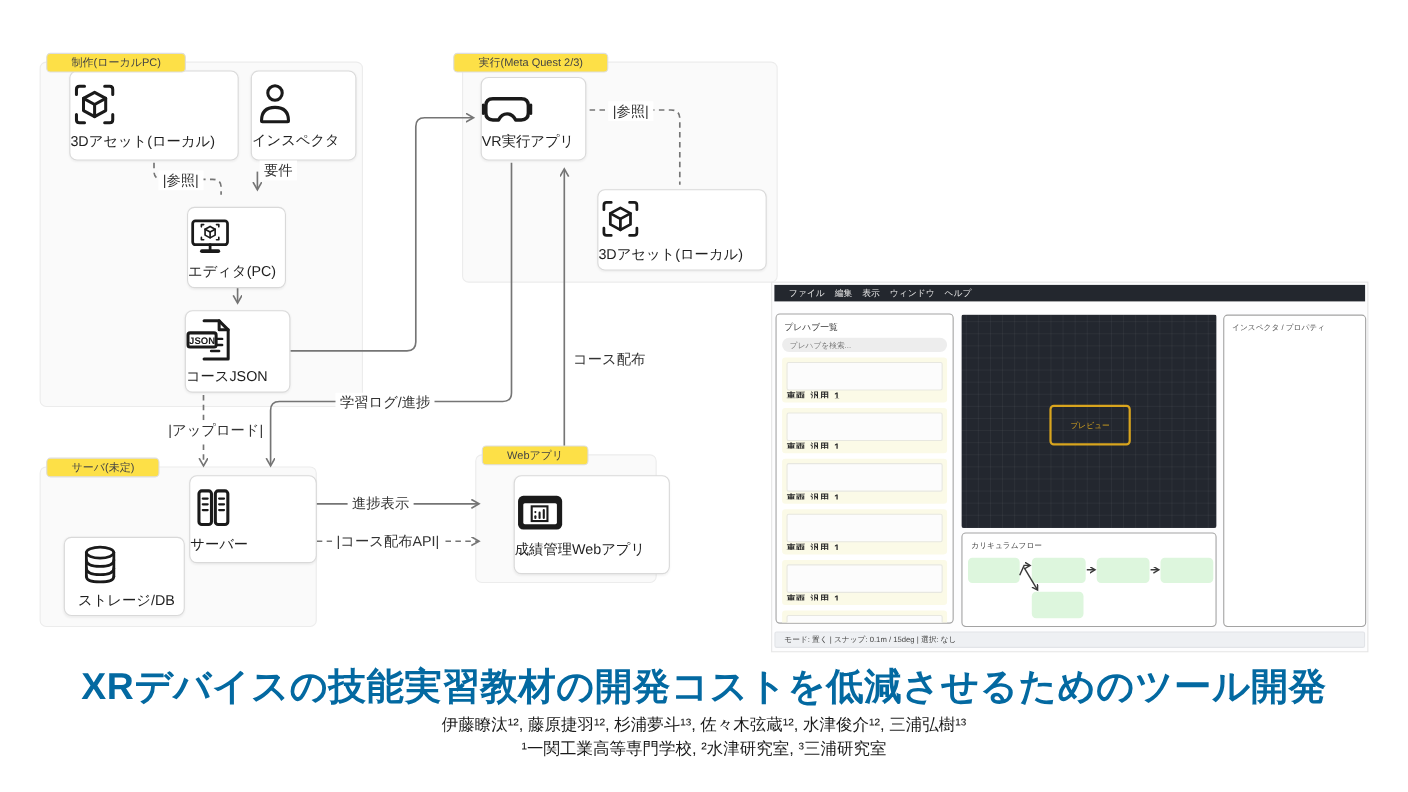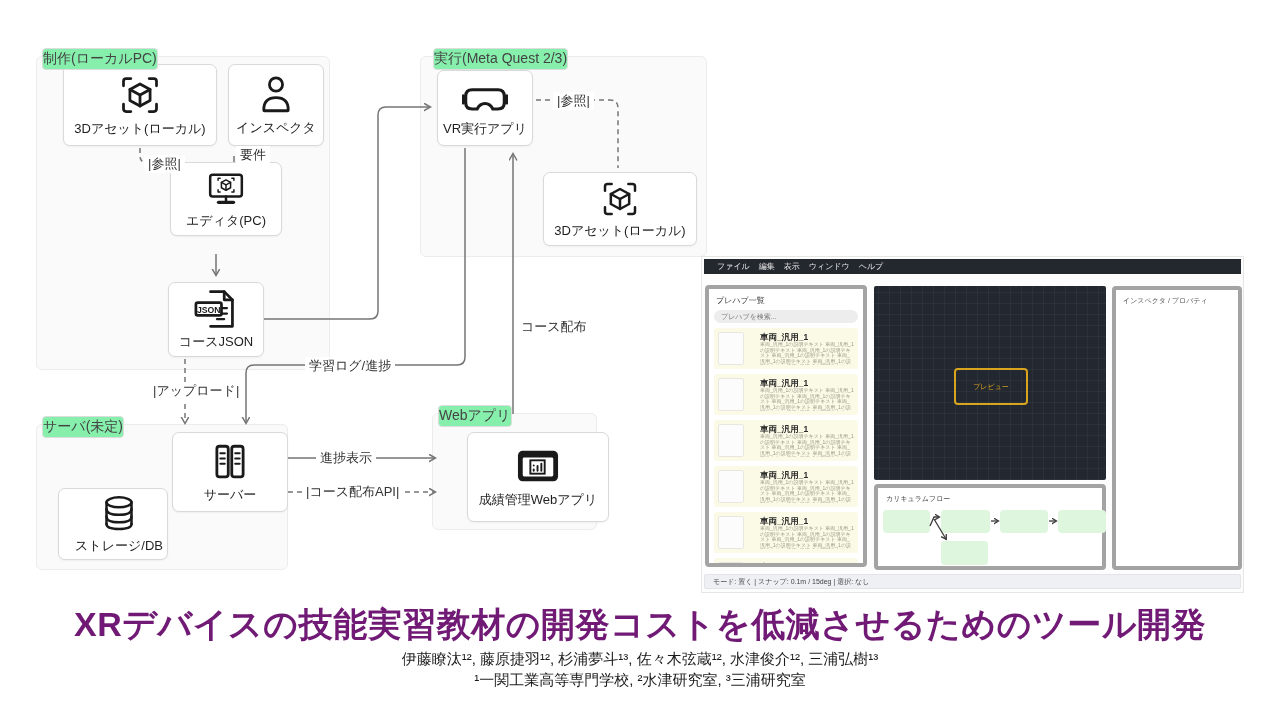--- a/index.html
+++ b/index.html
@@ -4,36 +4,36 @@
 <style>
   * { margin:0; padding:0; box-sizing:border-box; }
   html,body { background:#fff; }
   body { font-family:"Liberation Sans","DejaVu Sans",sans-serif; }
   .page { position:relative; width:1280px; height:720px; background:#fff; overflow:hidden; }
 
   
   .diagram { position:absolute; left:0; top:0; width:720px; height:600px; }
   .wires { position:absolute; left:0; top:0; pointer-events:none; }
   .container-box { position:absolute; background:rgba(120,120,120,0.035); border:1px solid #ececec; border-radius:6px; }
-  .container-tag { position:absolute; font-size:14px; color:#444; background:#86efac; border:1px solid #ddd; border-radius:4px; padding:1px 0; white-space:nowrap; z-index:4; }
-  .node { position:absolute; background:#fff; border:1px solid #d9d9d9; border-radius:7px; box-shadow:0 1px 2px rgba(0,0,0,0.05); display:flex; flex-direction:column; align-items:center; justify-content:center; gap:3px; z-index:3; }
+  .container-tag { position:absolute; font-size:10px; color:#444; background:#fde047; border:1px solid #ddd; border-radius:4px; padding:1px 22px; white-space:nowrap; z-index:4; }
+  .node { position:absolute; background:#fff; border:1px solid #d9d9d9; border-radius:7px; box-shadow:0 1px 2px rgba(0,0,0,0.05); display:flex; flex-direction:column; align-items:flex-start; justify-content:center; gap:3px; z-index:3; }
   .node .label { font-size:13px; color:#1f1f1f; white-space:nowrap; }
   .edge-label { position:absolute; font-size:13px; color:#333; background:#fff; padding:0 4px; white-space:nowrap; z-index:4; }
   .icon svg { display:block; }
 
   
   .editor { position:absolute; left:701px; top:256px; width:543px; height:337px; background:#fdfdfe; border:1px solid #e6e6e6; }
   .menubar { position:absolute; left:2px; top:2px; right:2px; height:15px; background:#23272e; display:flex; align-items:center; gap:9px; padding-left:13px; }
   .menu-item { font-size:8px; color:#e8e8e8; cursor:default; }
 
-  .panel { position:absolute; background:#fff; border:4px solid #a3a3a3; border-radius:4px; }
+  .panel { position:absolute; background:#fff; border:1px solid #a3a3a3; border-radius:4px; }
   .left-panel { left:3px; top:28px; width:162px; height:282px; overflow:hidden; padding:5px 5px 0 5px; }
   .panel-title { font-size:8px; color:#333; margin:1px 0 4px 2px; }
   .search-pill { height:13px; background:#ededed; border-radius:7px; font-size:7px; color:#7a7a7a; display:flex; align-items:center; padding-left:7px; margin-bottom:5px; }
-  .prefab-item { display:flex; gap:16px; background:#fbfae7; border-radius:3px; padding:4px; margin-bottom:5px; height:41px; overflow:hidden; }
+  .prefab-item { display:flex; gap:0; background:#fbfae7; border-radius:3px; padding:4px; margin-bottom:5px; height:41px; overflow:hidden;flex-direction:column; }
   .prefab-thumb { flex:0 0 26px; height:33px; background:#fcfcfc; border:1px solid #e7e7e0; border-radius:2px; }
   .prefab-meta { flex:1; overflow:hidden; }
   .prefab-name { font-size:8.5px; font-weight:bold; color:#2a2a2a; line-height:10px; }
   .prefab-desc { font-size:5px; line-height:5.5px; color:#9a9a8a; max-height:23px; overflow:hidden; word-break:break-all; }
 
   .canvas { position:absolute; left:172px; top:29px; width:232px; height:194px; background:#23272f; border-radius:2px;
             background-image:linear-gradient(rgba(255,255,255,0.045) 1px, transparent 1px),
                              linear-gradient(90deg, rgba(255,255,255,0.045) 1px, transparent 1px);
             background-size:11px 11px; background-position:4px 6px; }
   .preview-box { position:absolute; left:80px; top:82px; width:74px; height:37px; border:2px solid #d9a51e; border-radius:4px; display:flex; align-items:center; justify-content:center; }
@@ -43,39 +43,39 @@
   .flow-title { font-size:7px; color:#444; margin:6px 0 0 8px; }
   .flow-box { position:absolute; width:48px; height:23px; background:#ddf6dd; border-radius:4px; }
   .inspector { left:410px; top:29px; width:130px; height:284px; }
   .inspector .panel-title { font-size:7px; color:#555; margin:6px 0 0 7px; }
 
   .statusbar { position:absolute; left:2px; right:2px; bottom:3px; height:15px; background:#eef0f3; border:1px solid #e2e4e8; border-radius:2px; display:flex; align-items:center; padding-left:8px; }
   .statusbar span { font-size:7px; color:#444; }
 
   
   .footer { position:absolute; left:0; top:602px; width:1280px; text-align:center; }
-  .poster-title { font-size:34px; font-weight:900; color:#701a75; letter-spacing:0.5px; line-height:44px; }
+  .poster-title { font-size:34px; font-weight:900; color:#0369a1; letter-spacing:0.5px; line-height:44px; }
   .authors { font-size:15px; color:#1a1a1a; margin-top:4px; }
   .affiliations { font-size:15px; color:#1a1a1a; margin-top:2px; }
 </style>
 </head>
 <body>
 
 <div class="page">
 
   <div class="diagram">
 
     <div class="container-box" style="left:36px; top:56px; width:294px; height:314px;"></div>
     <div class="container-box" style="left:36px; top:424px; width:252px; height:146px;"></div>
     <div class="container-box" style="left:420px; top:56px; width:287px; height:201px;"></div>
     <div class="container-box" style="left:432px; top:413px; width:165px; height:117px;"></div>
 
     <span class="container-tag" style="left:42px; top:48px;">制作(ローカルPC)</span>
     <span class="container-tag" style="left:42px; top:416px;">サーバ(未定)</span>
-    <span class="container-tag" style="left:433px; top:48px;">実行(Meta Quest 2/3)</span>
+    <span class="container-tag" style="left:412px; top:48px;">実行(Meta Quest 2/3)</span>
     <span class="container-tag" style="left:438px; top:405px;">Webアプリ</span>
 
     <svg class="wires" width="720" height="600" viewBox="0 0 720 600">
       <defs>
         <marker id="arr" markerWidth="10" markerHeight="10" refX="6.5" refY="4" orient="auto" markerUnits="userSpaceOnUse">
           <path d="M0,0 L7,4 L0,8" fill="none" stroke="#757575" stroke-width="1.5"></path>
         </marker>
       </defs>
       <g fill="none" stroke="#757575" stroke-width="1.5">
 
@@ -119,21 +119,21 @@
     <div class="node" style="left:228px; top:64px; width:96px; height:82px;">
       <span class="icon">
         <svg width="42" height="42" viewBox="0 0 48 48" fill="none" stroke="#1a1a1a" stroke-width="3.2" stroke-linecap="round" stroke-linejoin="round">
           <circle cx="24" cy="12" r="7.5"></circle>
           <path d="M10,41 Q10,27 24,27 Q38,27 38,41 Q38,42 37,42 H11 Q10,42 10,41 Z"></path>
         </svg>
       </span>
       <span class="label">インスペクタ</span>
     </div>
 
-    <div class="node" style="left:170px; top:162px; width:112px; height:74px;">
+    <div class="node" style="left:170px; top:188px; width:90px; height:74px;">
       <span class="icon">
         <svg width="40" height="40" viewBox="0 0 48 48" fill="none" stroke="#1a1a1a" stroke-width="3" stroke-linecap="round" stroke-linejoin="round">
           <rect x="5" y="7" width="38" height="26" rx="3"></rect>
           <path d="M24,33 V39"></path>
             <path d="M15,40 H33" stroke-width="4"></path>
           <g stroke-width="1.8">
             <path d="M24,13 L29.5,16 V22.5 L24,25.5 L18.5,22.5 V16 Z"></path>
               <path d="M18.5,16 L24,19 L29.5,16"></path>
               <path d="M24,19 V25.5"></path>
             <path d="M14.5,13.5 V11 H17"></path>

